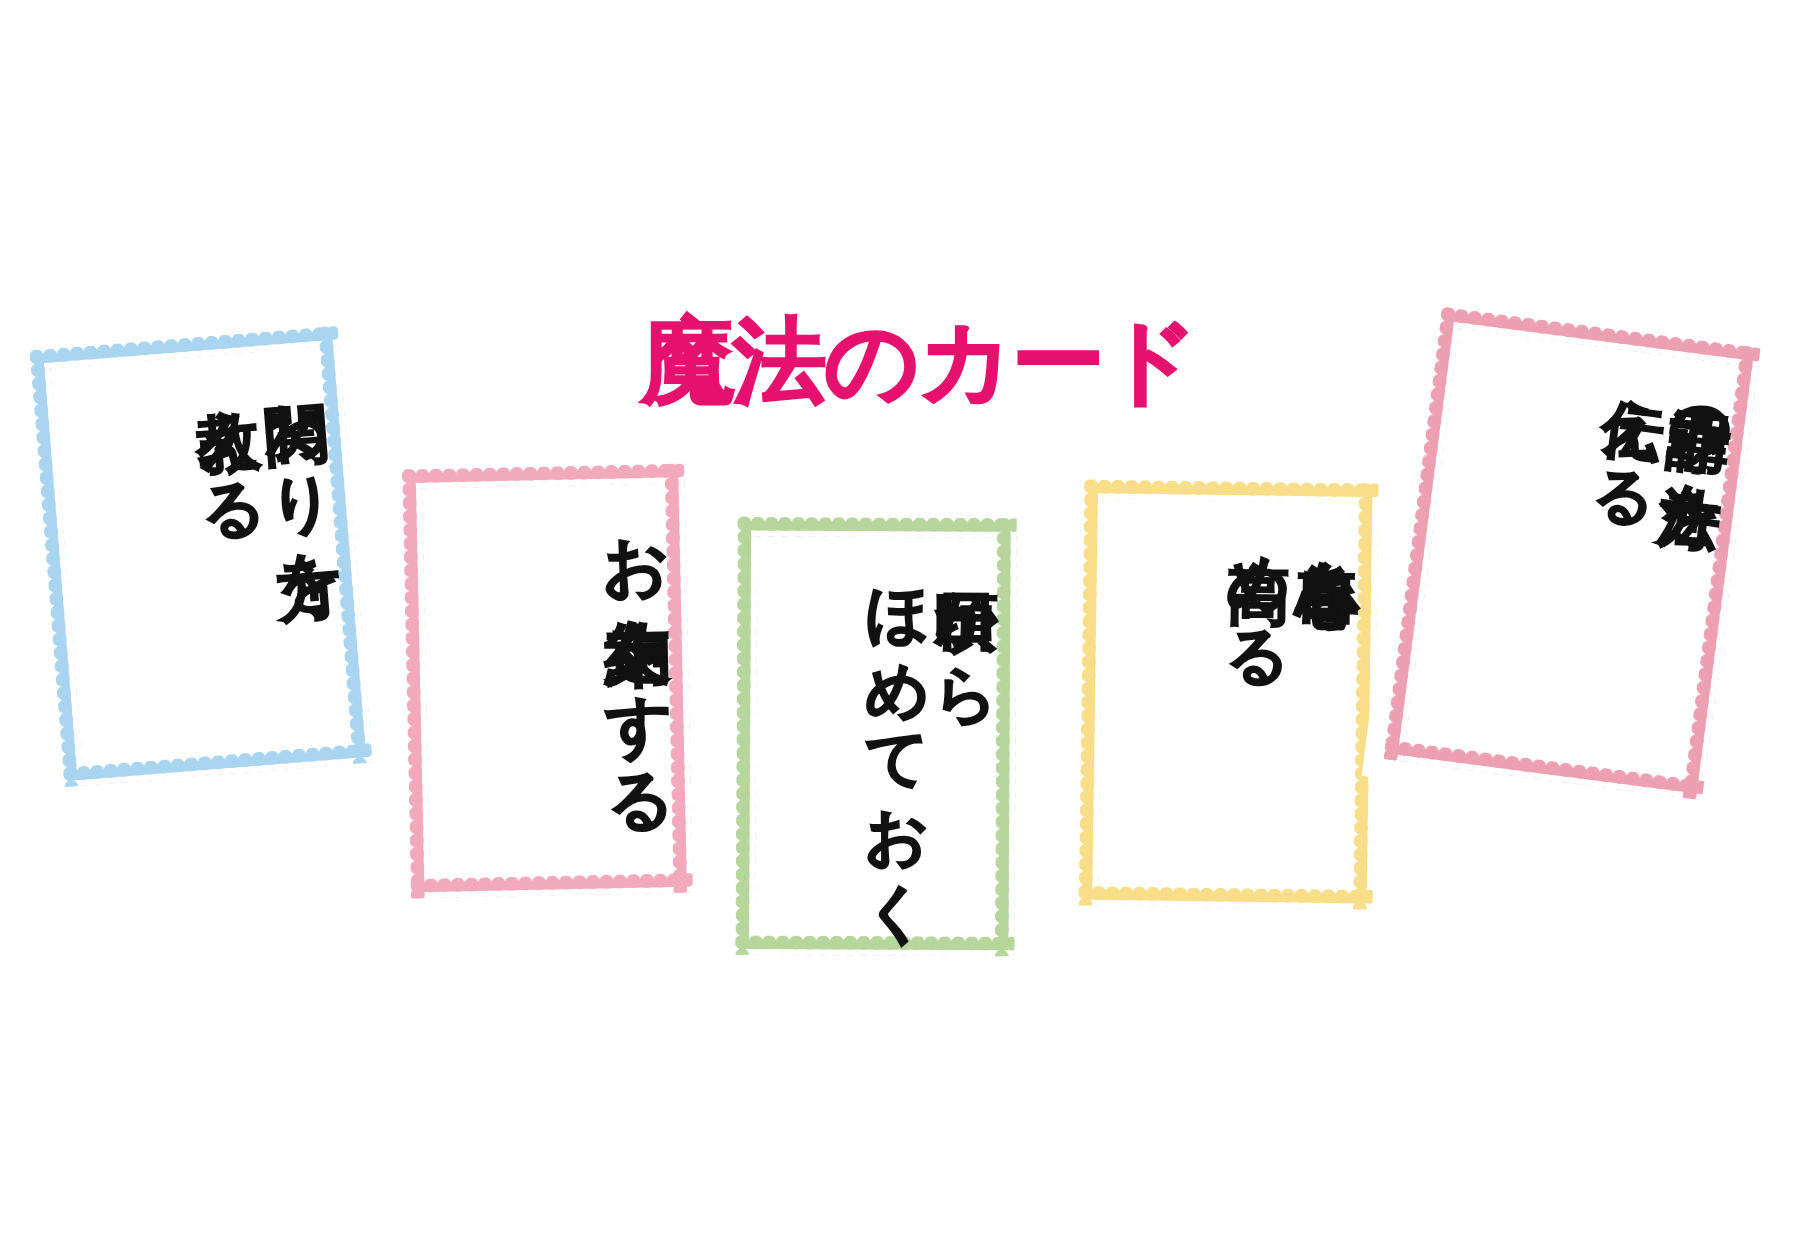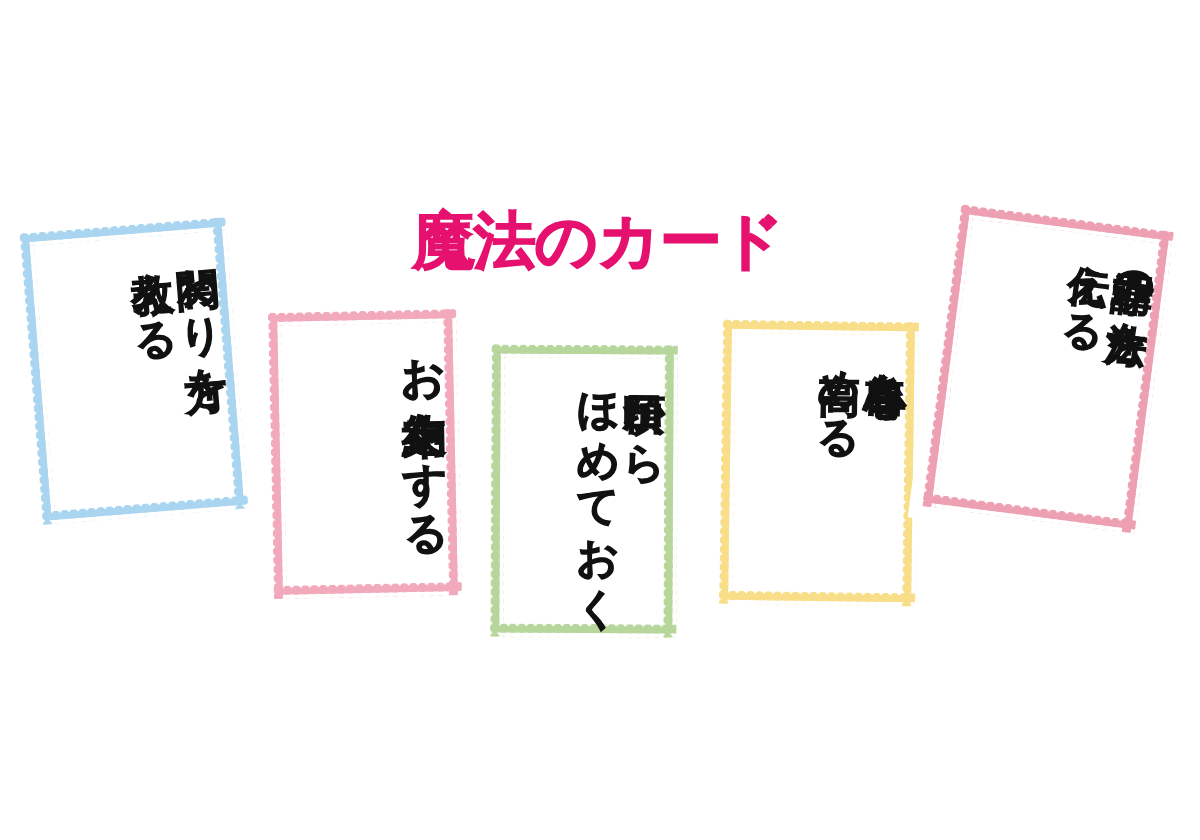--- a/index.html
+++ b/index.html
@@ -23,21 +23,21 @@
   }
 
   
   #title {
     position: absolute;
     left: 398px;
     top: 206px;
     width: 400px;
     height: 70px;
     line-height: 70px;
-    text-align: center;
+    text-align: right;
     white-space: nowrap;
     font-family: "DejaVu Sans", "Liberation Sans", sans-serif;
     font-weight: 700;
     font-size: 62px;
     letter-spacing: -1px;
     color: #e6116e;
     -webkit-text-stroke: 1.5px #e6116e;
     text-rendering: geometricPrecision;
   }
 

